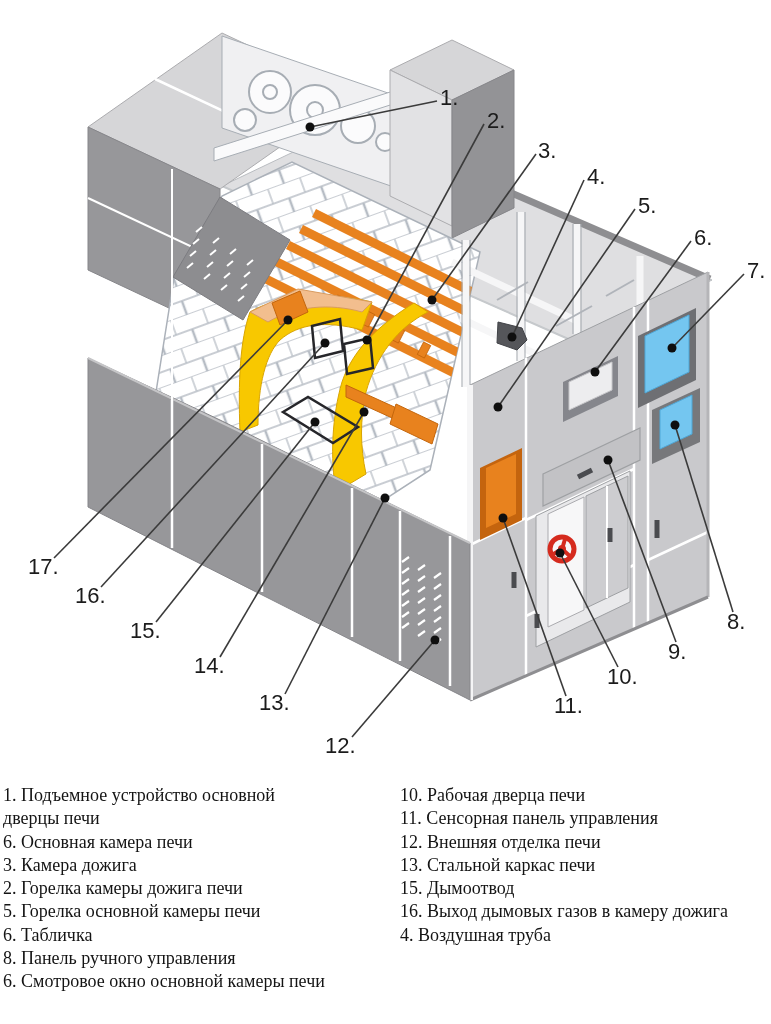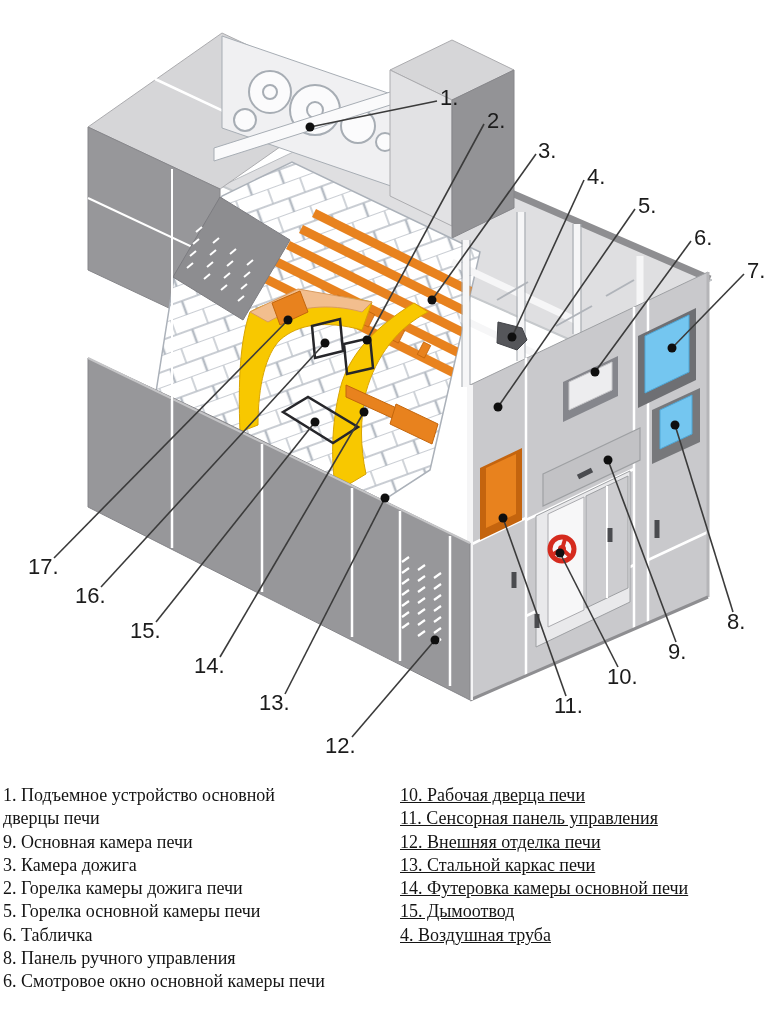--- a/index.html
+++ b/index.html
@@ -4,21 +4,21 @@
 <style>
   html,body{margin:0;padding:0;background:#ffffff;}
   #stage{position:relative;width:771px;height:1024px;background:#ffffff;overflow:hidden;
          font-family:"Liberation Serif", serif;}
   #diagram-svg{position:absolute;left:0;top:0;}
   .callout-num{font-family:"Liberation Sans", sans-serif;font-size:22px;fill:#1b1b1b;}
   #legend{position:absolute;left:3px;top:784px;width:765px;display:flex;
           font-size:18px;color:#141414;line-height:23.3px;}
   .legend-col{display:block;}
   .legend-col--left{width:397px;}
-  .legend-col--right{width:368px;text-decoration:underline;}
+  .legend-col--right{width:368px;}
   .legend-item{white-space:normal;}
   .legend-col--left .legend-item:first-child{max-width:318px;}
 </style>
 </head>
 <body>
 
 <div id="stage">
 
 <svg id="diagram-svg" width="771" height="1024" viewBox="0 0 771 1024">
   <defs>
@@ -298,32 +298,32 @@
         <text x="75" y="603" class="callout-num">16.</text>
         <line x1="54" y1="558" x2="288" y2="320" stroke="#3B3B3B" stroke-width="1.6"></line>
         <circle cx="288" cy="320" r="4.5" fill="#0F0F0F"></circle>
         <text x="28" y="574" class="callout-num">17.</text>
       </g>
 </svg>
 
 <div id="legend">
   <div class="legend-col legend-col--left" id="legend-col1">
         <div class="legend-item">1. Подъемное устройство основной дверцы печи</div>
-        <div class="legend-item">9. Основная камера печи</div>
+        <div class="legend-item">6. Основная камера печи</div>
         <div class="legend-item">3. Камера дожига</div>
         <div class="legend-item">2. Горелка камеры дожига печи</div>
         <div class="legend-item">5. Горелка основной камеры печи</div>
         <div class="legend-item">6. Табличка</div>
         <div class="legend-item">8. Панель ручного управления</div>
         <div class="legend-item">6. Смотровое окно основной камеры печи</div>
       </div>
   <div class="legend-col legend-col--right" id="legend-col2">
         <div class="legend-item">10. Рабочая дверца печи</div>
         <div class="legend-item">11. Сенсорная панель управления</div>
         <div class="legend-item">12. Внешняя отделка печи</div>
         <div class="legend-item">13. Стальной каркас печи</div>
-        <div class="legend-item">14. Футеровка камеры основной печи</div>
         <div class="legend-item">15. Дымоотвод</div>
+        <div class="legend-item">16. Выход дымовых газов в камеру дожига</div>
         <div class="legend-item">4. Воздушная труба</div>
       </div>
 </div>
 
 </div>
 
 </body></html>

